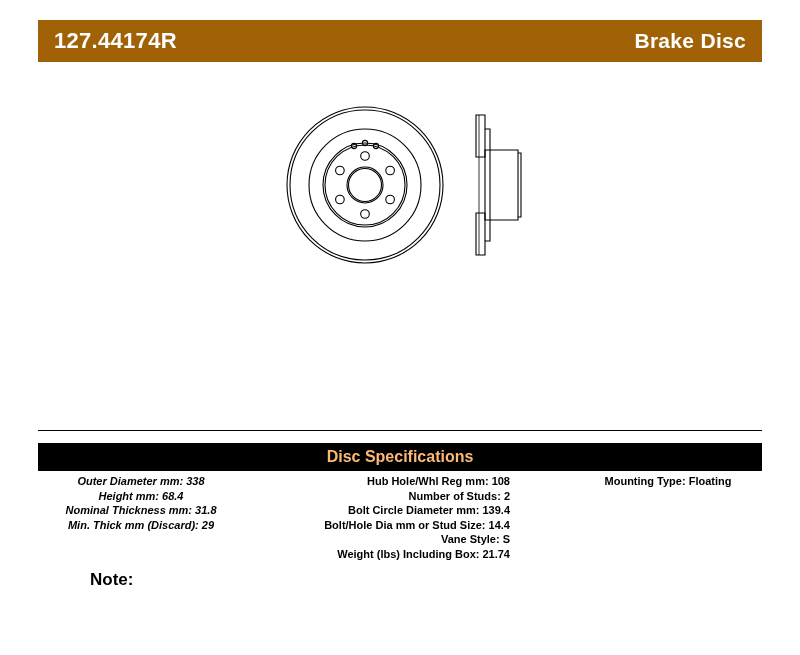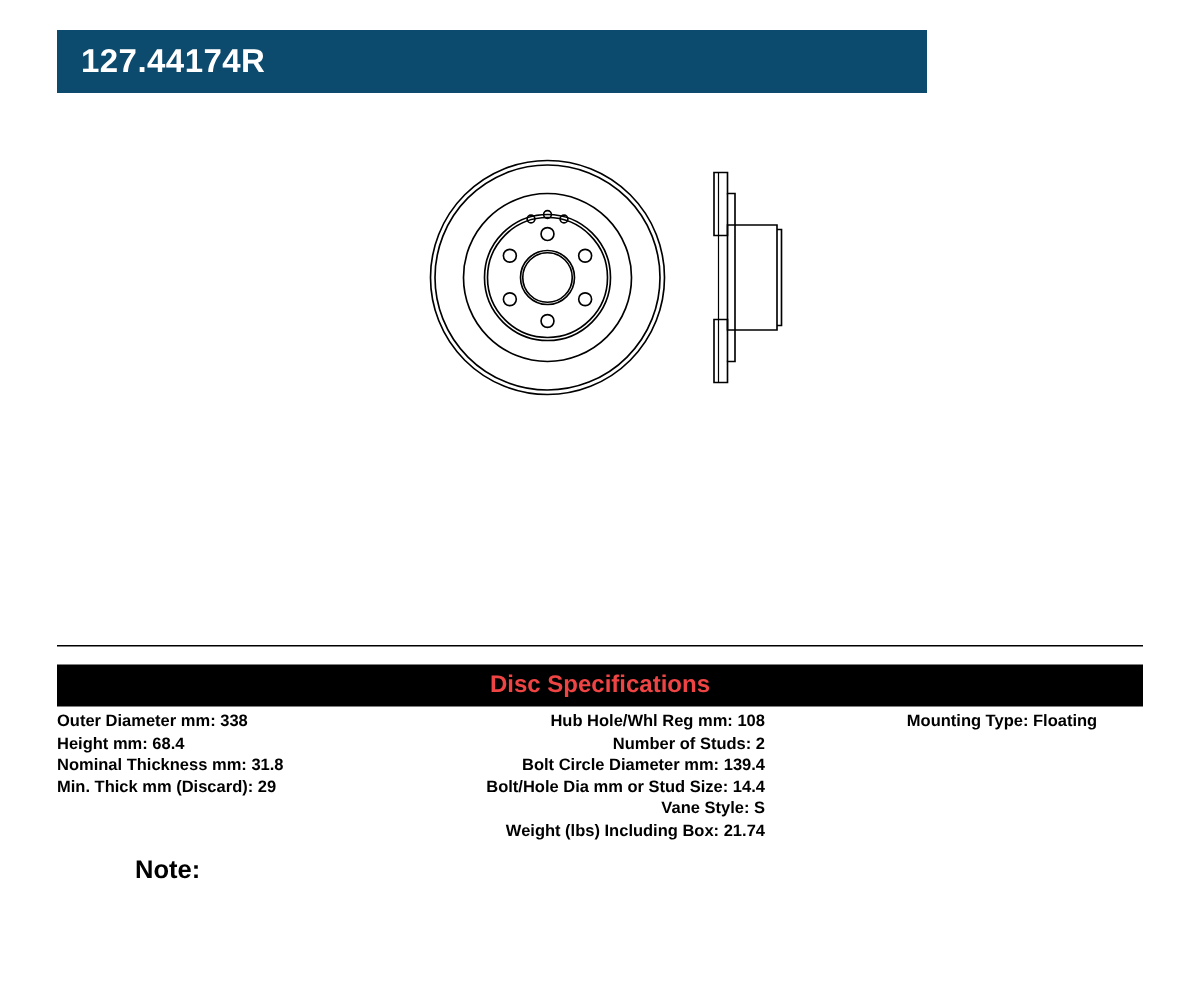--- a/index.html
+++ b/index.html
@@ -21,23 +21,23 @@
     left: 0; top: 0;
     width: 800px;
     height: 655px;
   }
 
   
   .header-bar {
     position: absolute;
     left: 38px;
     top: 20px;
-    width: 580px;
+    width: 724px;
     height: 42px;
-    background: #0c4a6e;
+    background: #a16207;
     display: flex;
     align-items: center;
     justify-content: space-between;
     box-sizing: border-box;
     padding: 0 16px;
   }
   .header-part {
     color: #ffffff;
     font-size: 22px;
     font-weight: bold;
@@ -66,21 +66,21 @@
     left: 38px;
     top: 443px;
     width: 724px;
     height: 28px;
     background: #000000;
     display: flex;
     align-items: center;
     justify-content: center;
   }
   .spec-bar-title {
-    color: #ef4444;
+    color: #fdba74;
     font-size: 16px;
     font-weight: bold;
   }
 
   .spec-columns {
     position: absolute;
     left: 38px;
     top: 474px;
     width: 724px;
     height: 110px;
@@ -88,21 +88,22 @@
   .col {
     position: absolute;
     top: 0;
     font-size: 11px;
     font-weight: bold;
     line-height: 14.6px;
   }
   .col-left {
     left: 0;
     width: 206px;
-    text-align: left;
+    text-align: center;
+    font-style: italic;
   }
   .col-mid {
     left: 216px;
     width: 256px;
     text-align: right;
   }
   .col-right {
     left: 486px;
     width: 238px;
     text-align: center;
@@ -129,20 +130,21 @@
     background: #000000;
   }
 </style>
 </head>
 <body>
 
 <div class="sheet">
 
   <div class="header-bar">
     <div class="header-part">127.44174R</div>
+    <div class="header-title">Brake Disc</div>
   </div>
 
   <div class="drawing">
     <svg width="260" height="180" viewBox="0 0 260 180" xmlns="http://www.w3.org/2000/svg">
       <g fill="none" stroke="#000000" stroke-width="1.1">
 
         <circle cx="85" cy="90" r="78"></circle>
         <circle cx="85" cy="90" r="75"></circle>
 
         <circle cx="85" cy="90" r="56"></circle>

